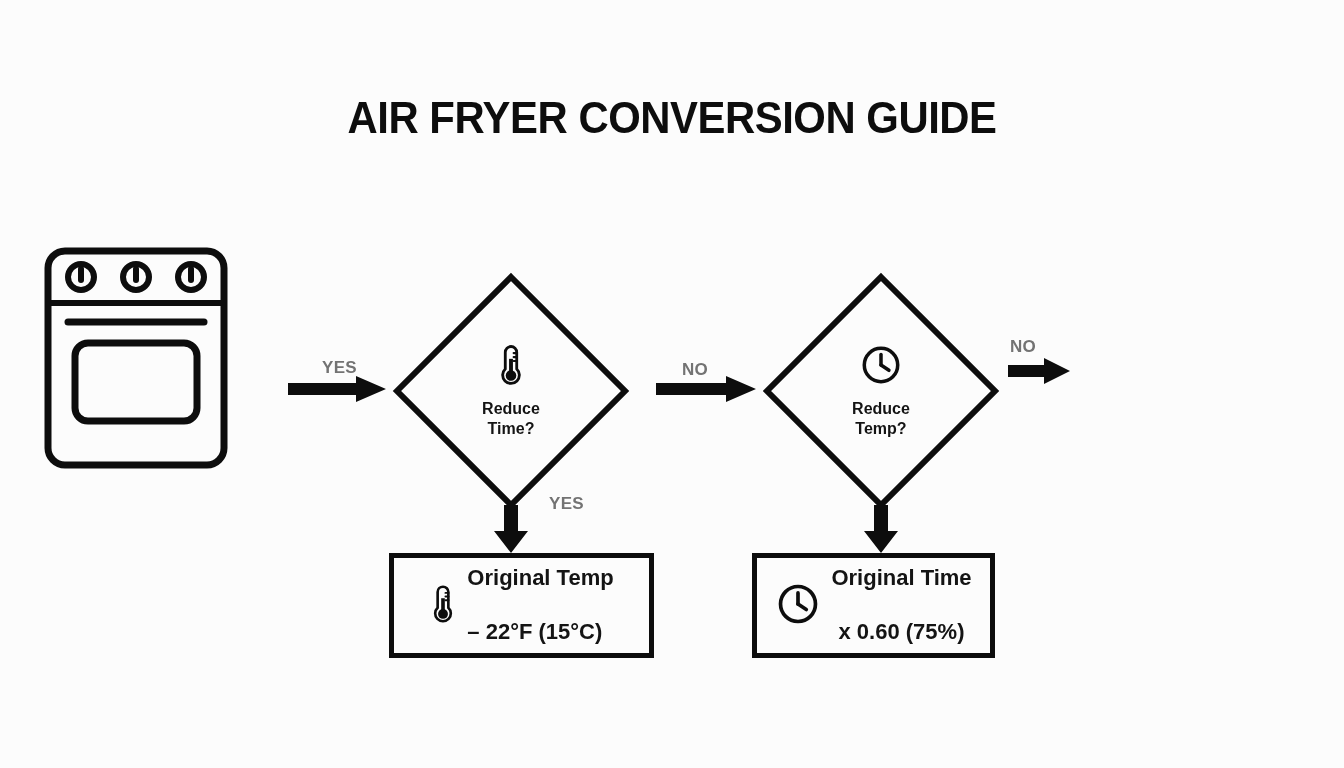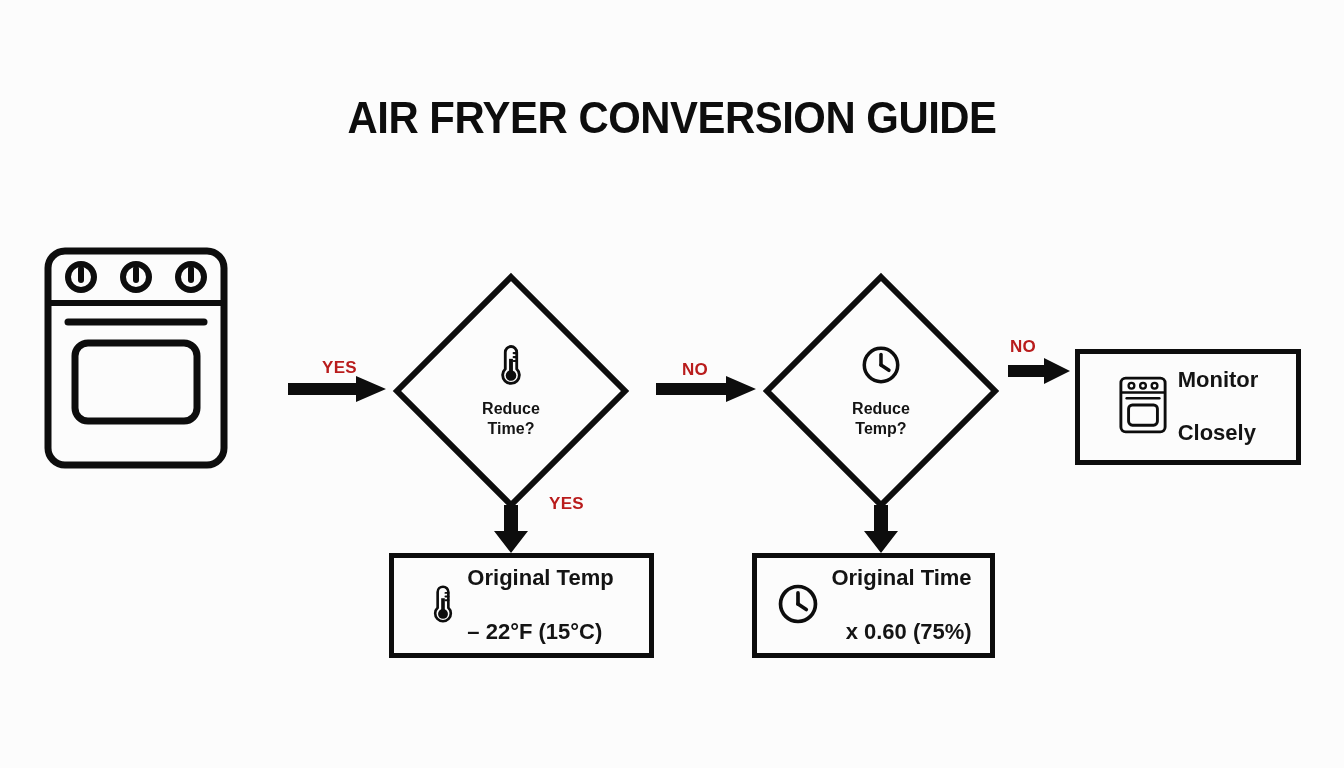--- a/index.html
+++ b/index.html
@@ -115,21 +115,21 @@
 
   
   .arrow {
     position: absolute;
   }
   .arrow-label {
     position: absolute;
     font-family: "Liberation Sans", sans-serif;
     font-size: 17px;
     font-weight: bold;
-    color: #b91c1c;
+    color: #737373;
     letter-spacing: 0.3px;
     white-space: nowrap;
   }
 </style>
 </head>
 <body>
 
 <div id="canvas">
 
   <div class="title">AIR FRYER CONVERSION GUIDE</div>
@@ -217,39 +217,20 @@
     </div>
   </div>
 
   <div class="arrow" style="left:1008px; top:358px; width:62px; height:26px;">
     <svg viewBox="0 0 62 26" width="62" height="26" xmlns="http://www.w3.org/2000/svg">
       <path d="M0 7 L36 7 L36 0 L62 13 L36 26 L36 19 L0 19 Z" fill="#0d0d0d"></path>
     </svg>
   </div>
   <div class="arrow-label" style="left:1010px; top:337px;">NO</div>
 
-  <div class="box" style="left:1075px; top:349px; width:226px; height:116px; padding:0 14px;">
-    <div class="box-icon">
-      <svg viewBox="0 0 52 62" width="50" height="60" xmlns="http://www.w3.org/2000/svg">
-        <rect x="3" y="3" width="46" height="56" rx="5" ry="5" fill="none" stroke="#0d0d0d" stroke-width="3"></rect>
-        <line x1="4" y1="18" x2="48" y2="18" stroke="#0d0d0d" stroke-width="2.6"></line>
-        <g fill="none" stroke="#0d0d0d" stroke-width="2.4">
-          <circle cx="14" cy="11" r="3"></circle>
-          <circle cx="26" cy="11" r="3"></circle>
-          <circle cx="38" cy="11" r="3"></circle>
-        </g>
-        <line x1="9" y1="24" x2="43" y2="24" stroke="#0d0d0d" stroke-width="2.6" stroke-linecap="round"></line>
-        <rect x="11" y="31" width="30" height="21" rx="4" ry="4" fill="none" stroke="#0d0d0d" stroke-width="3"></rect>
-      </svg>
-    </div>
-    <div class="box-label node-text" style="text-align:left;">
-      <div>Monitor</div>
-      <div>Closely</div>
-    </div>
-  </div>
 
   <div class="arrow" style="left:494px; top:505px; width:34px; height:48px;">
     <svg viewBox="0 0 34 48" width="34" height="48" xmlns="http://www.w3.org/2000/svg">
       <path d="M10 0 L24 0 L24 26 L34 26 L17 48 L0 26 L10 26 Z" fill="#0d0d0d"></path>
     </svg>
   </div>
   <div class="arrow-label" style="left:549px; top:494px;">YES</div>
 
   <div class="box" style="left:389px; top:553px; width:265px; height:105px; padding:0 12px;">
     <div class="box-icon">
@@ -284,19 +265,19 @@
   <div class="box" style="left:752px; top:553px; width:243px; height:105px; padding:0 12px;">
     <div class="box-icon">
       <svg viewBox="0 0 50 50" width="46" height="46" xmlns="http://www.w3.org/2000/svg">
         <circle cx="25" cy="25" r="19" fill="none" stroke="#0d0d0d" stroke-width="4"></circle>
         <g stroke="#0d0d0d" stroke-width="4" stroke-linecap="round">
           <line x1="25" y1="25" x2="25" y2="13"></line>
           <line x1="25" y1="25" x2="34" y2="31"></line>
         </g>
       </svg>
     </div>
-    <div class="box-label node-text" style="text-align:right;">
+    <div class="box-label node-text" style="text-align:center;">
       <div>Original Time</div>
       <div>x 0.60 (75%)</div>
     </div>
   </div>
 
 </div>
 
 </body></html>

